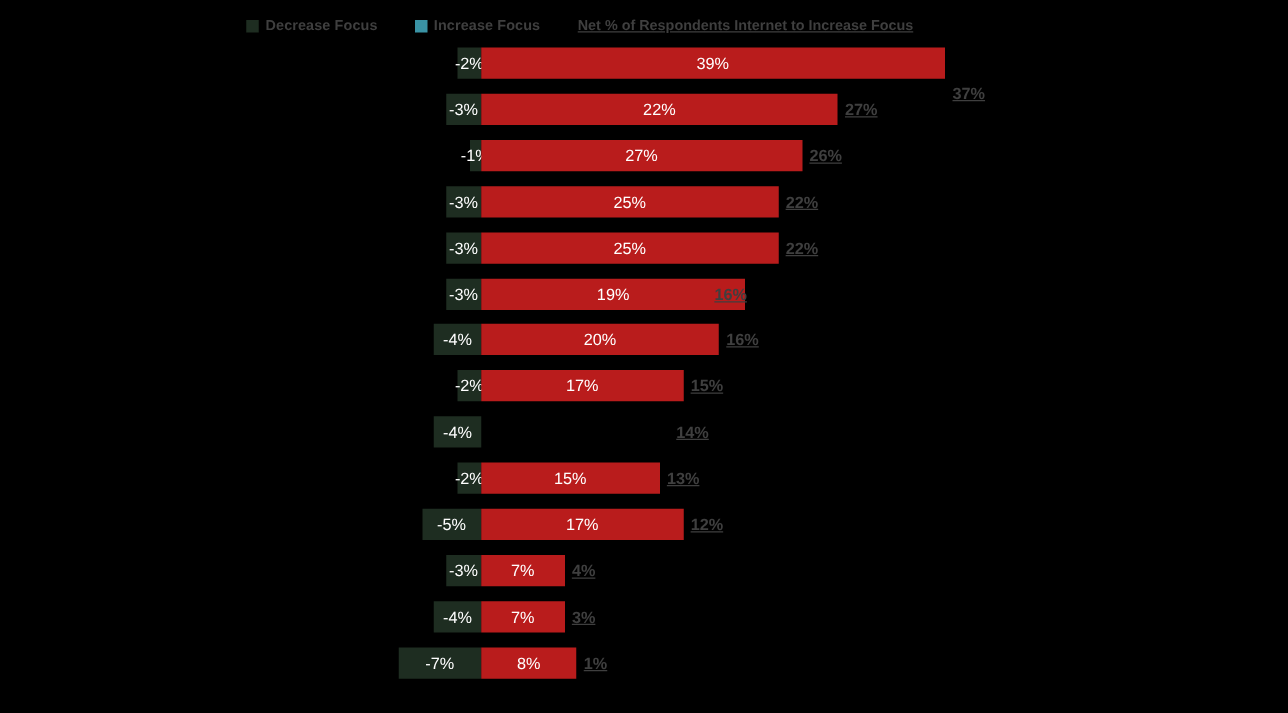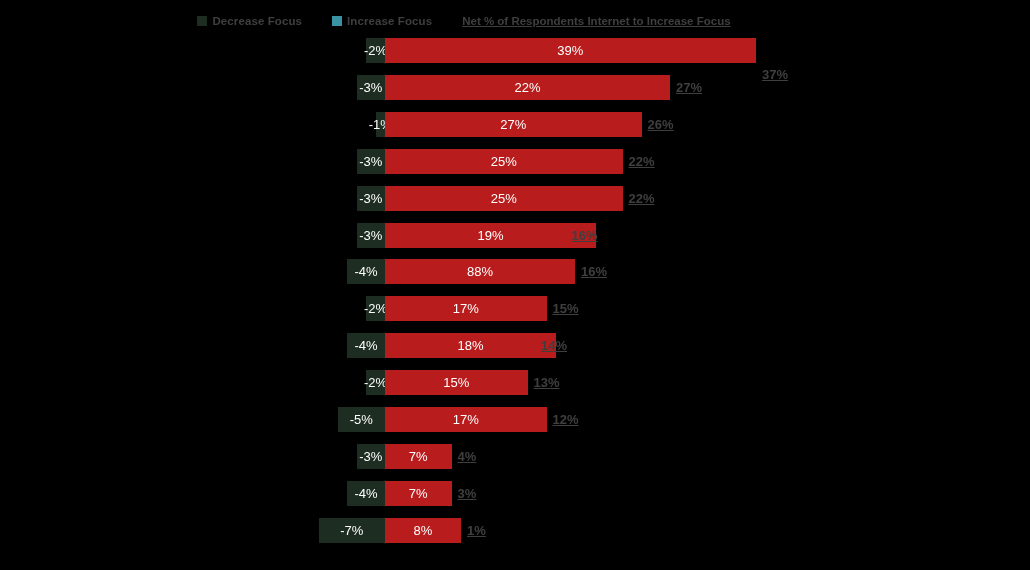--- a/index.html
+++ b/index.html
@@ -137,40 +137,37 @@
         <div class="bar bar-pos" style="left: 385px; width: 211px;">
           <span class="bar-val">19%</span>
         </div>
         <div class="net-label" style="left: 565.5px;">16%</div>
       </div>
       <div class="row" style="top: 225.4px;">
         <div class="bar bar-neg" style="left: 347px; width: 38px;">
           <span class="bar-val">-4%</span>
         </div>
         <div class="bar bar-pos" style="left: 385px; width: 190px;">
-          <span class="bar-val">88%</span>
+          <span class="bar-val">20%</span>
         </div>
         <div class="net-label" style="left: 575px;">16%</div>
       </div>
       <div class="row" style="top: 262.3px;">
         <div class="bar bar-neg" style="left: 366px; width: 19px;">
           <span class="bar-val">-2%</span>
         </div>
         <div class="bar bar-pos" style="left: 385px; width: 161.5px;">
           <span class="bar-val">17%</span>
         </div>
         <div class="net-label" style="left: 546.5px;">15%</div>
       </div>
       <div class="row" style="top: 299.2px;">
         <div class="bar bar-neg" style="left: 347px; width: 38px;">
           <span class="bar-val">-4%</span>
         </div>
-        <div class="bar bar-pos" style="left: 385px; width: 171px;">
-          <span class="bar-val">18%</span>
-        </div>
         <div class="net-label" style="left: 535px;">14%</div>
       </div>
       <div class="row" style="top: 336.1px;">
         <div class="bar bar-neg" style="left: 366px; width: 19px;">
           <span class="bar-val">-2%</span>
         </div>
         <div class="bar bar-pos" style="left: 385px; width: 142.5px;">
           <span class="bar-val">15%</span>
         </div>
         <div class="net-label" style="left: 527.5px;">13%</div>

